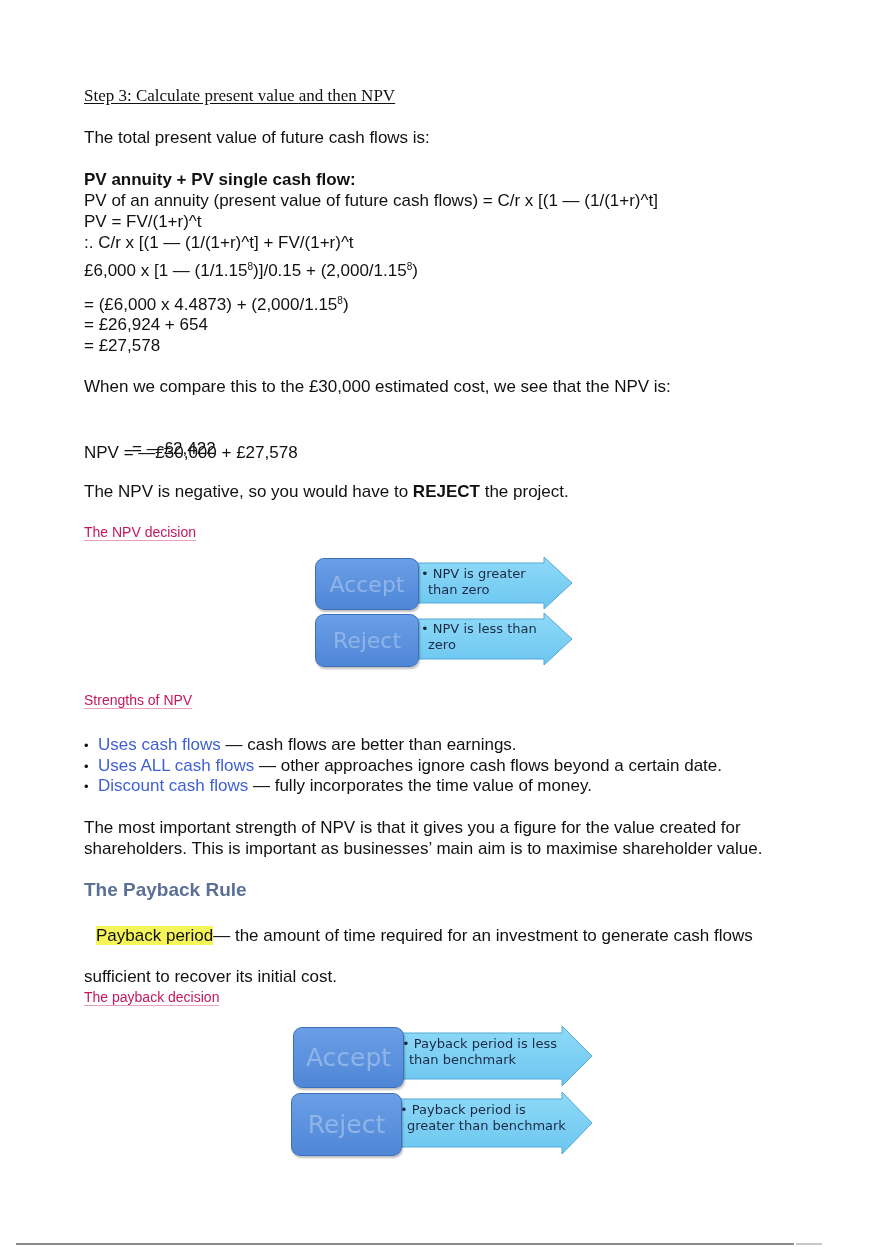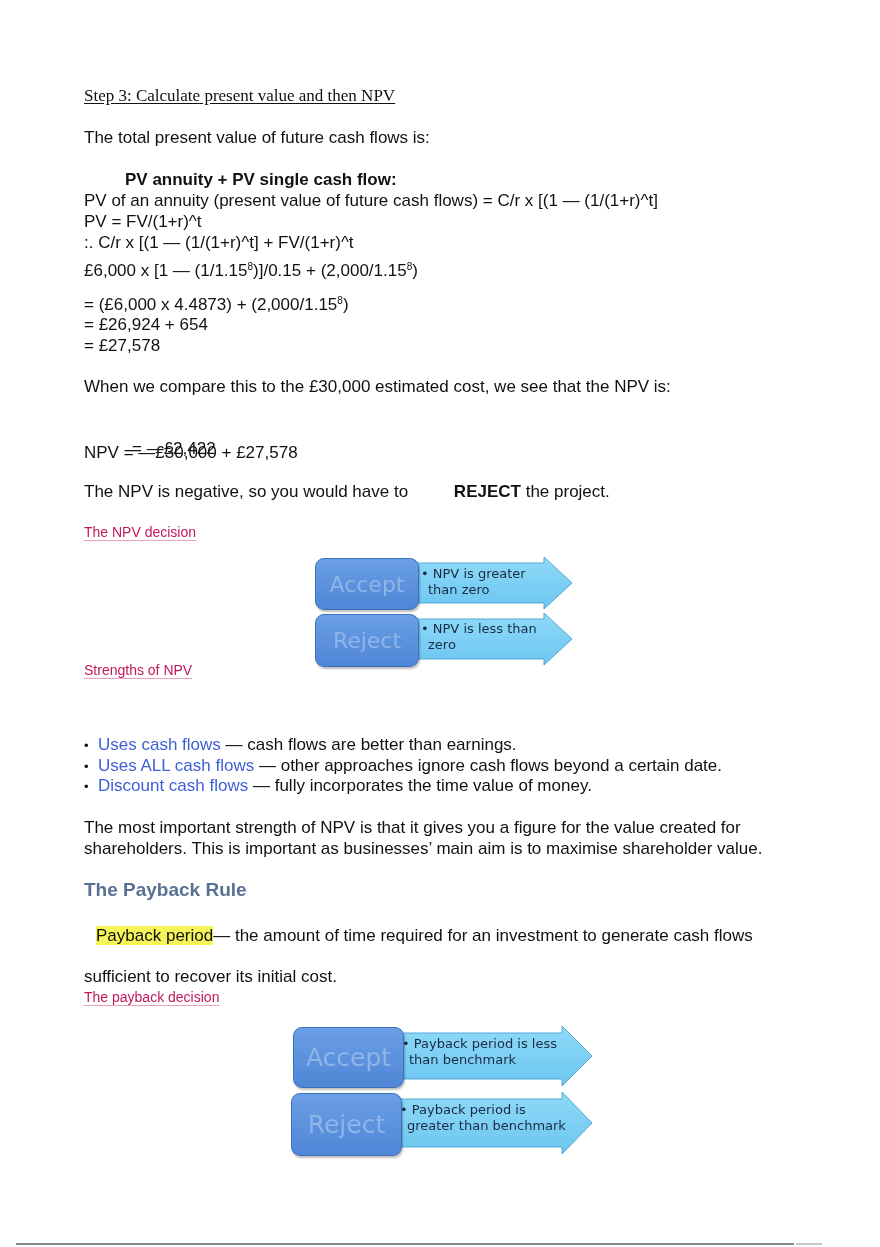--- a/index.html
+++ b/index.html
@@ -1,21 +1,21 @@
 <!DOCTYPE html>
 <html><head>
 <meta charset="utf-8">
 <style>
   html, body { margin:0; padding:0; }
   body { width:880px; height:1247px; background:#ffffff; position:relative; overflow:hidden;
          font-family:"Liberation Sans", sans-serif; color:#111; }
   .t { position:absolute; left:84px; font-size:17px; line-height:20px; white-space:nowrap; }
   .u { text-decoration:underline; text-underline-offset:2px; }
   .pink { color:#c2185b; text-decoration:underline; text-decoration-color:#e8a0c0; text-underline-offset:3px; font-size:14px; }
-  .bold { font-weight:bold;margin-left:41px; }
+  .bold { font-weight:bold; }
   .h2 { color:#5a7095; font-weight:bold; font-size:19px; }
   .blue { color:#3f5fd6; }
   .hl { background:#f5f55a;margin-left:12px; }
   sup { font-size:10px; line-height:0; vertical-align:6px; }
   .bul { display:inline-block; width:14px; font-size:13px; }
 
   .diag { position:absolute; }
   .box { position:absolute; border-radius:9px; background:linear-gradient(#6a9fe6,#4f86d6);
          border:1px solid #3e70b8; box-shadow:1px 2px 2px rgba(0,0,0,0.25);
          color:#8fb4e8; font-family:"DejaVu Sans", sans-serif; display:flex; align-items:center; justify-content:center; z-index:2; }
@@ -78,21 +78,21 @@
       </defs>
     <polygon points="0,7 136,7 136,1 164,27 136,53 136,47 0,47" fill="url(#ag2)" stroke="#55a8d8" stroke-width="1"></polygon>
   </svg>
   <div class="box" style="left:315px; top:614px; width:102px; height:51px; font-size:22px;">Reject</div>
   <div class="arrow-txt" style="left:421px; top:621px;">
     <div>• NPV is less than</div>
     <div style="padding-left:7px;">   zero</div>
   </div>
 </div>
 
-<div class="t pink" style="top:660px;">Strengths of NPV</div>
+<div class="t pink" style="top:690px;">Strengths of NPV</div>
 
 <div class="t" style="top:735px;">
   <span class="bul">•</span><span class="blue">Uses cash flows</span><span> — cash flows are better than earnings.</span>
 </div>
 <div class="t" style="top:756px;">
   <span class="bul">•</span><span class="blue">Uses ALL cash flows</span><span> — other approaches ignore cash flows beyond a certain date.</span>
 </div>
 <div class="t" style="top:776px;">
   <span class="bul">•</span><span class="blue">Discount cash flows</span><span> — fully incorporates the time value of money.</span>
 </div>

